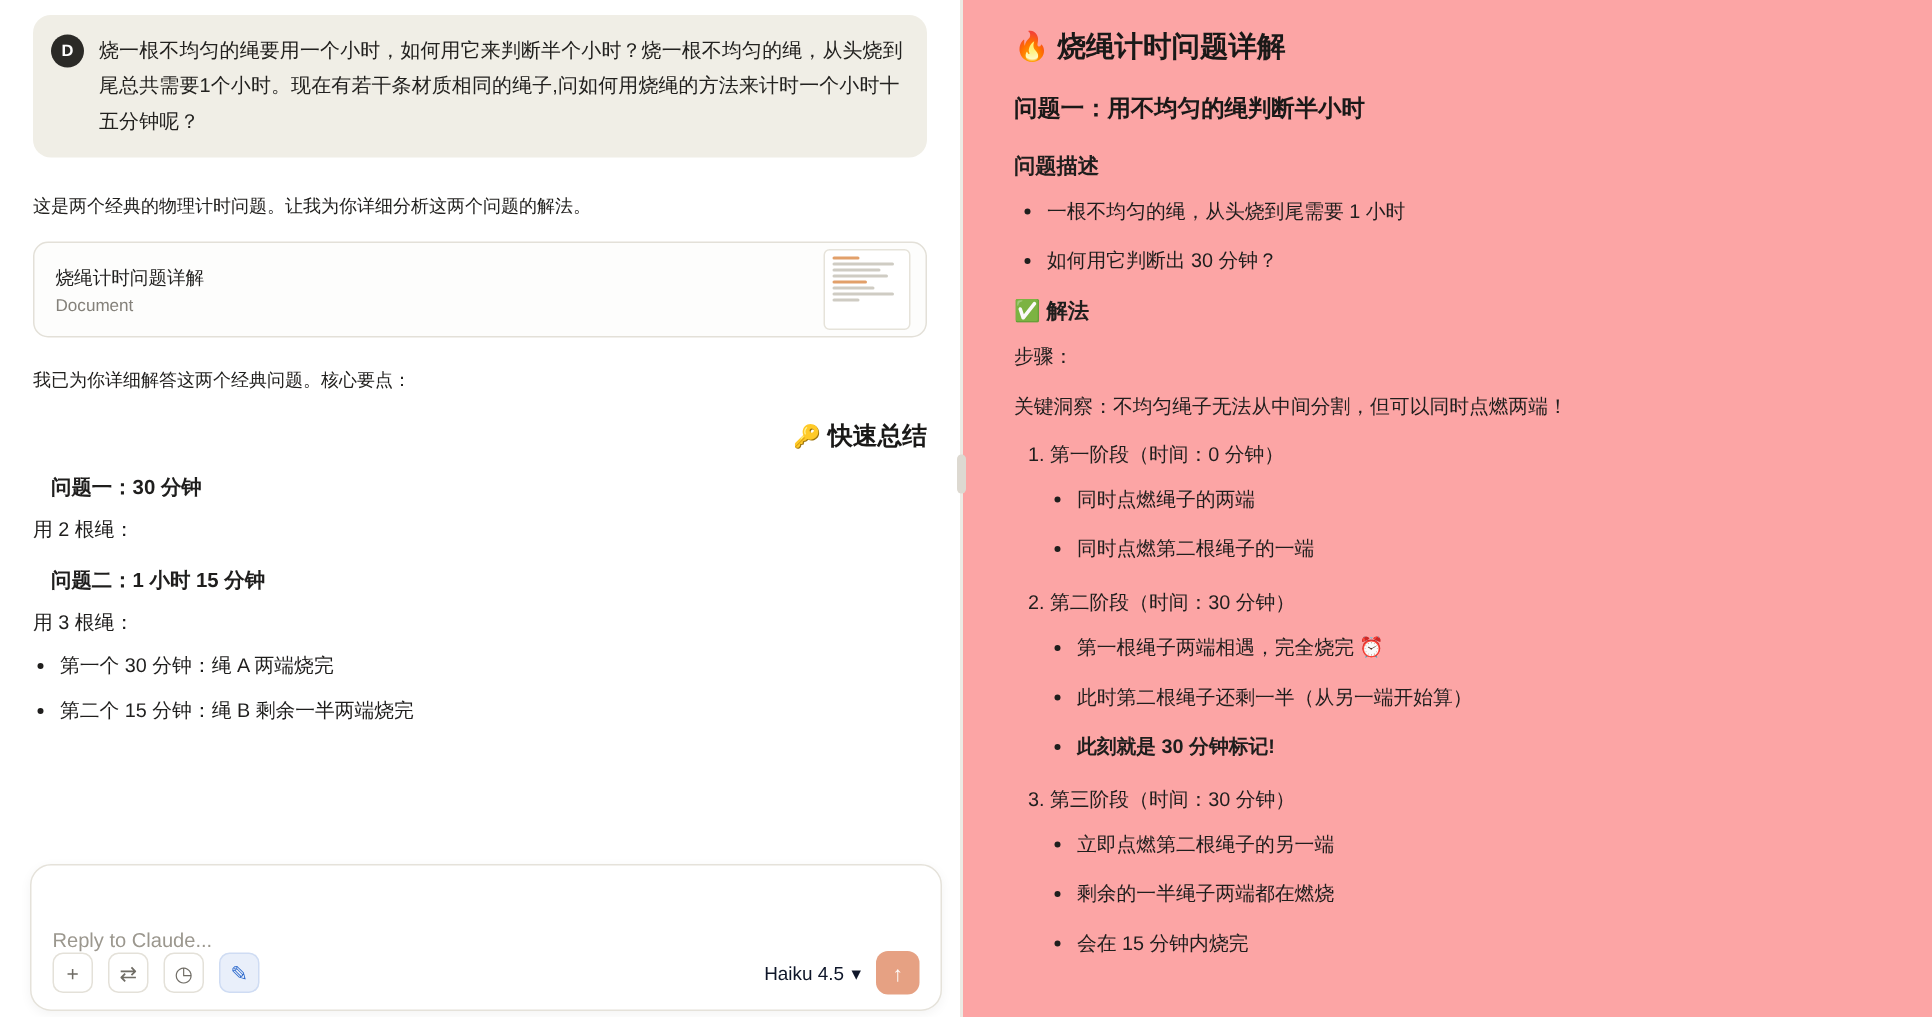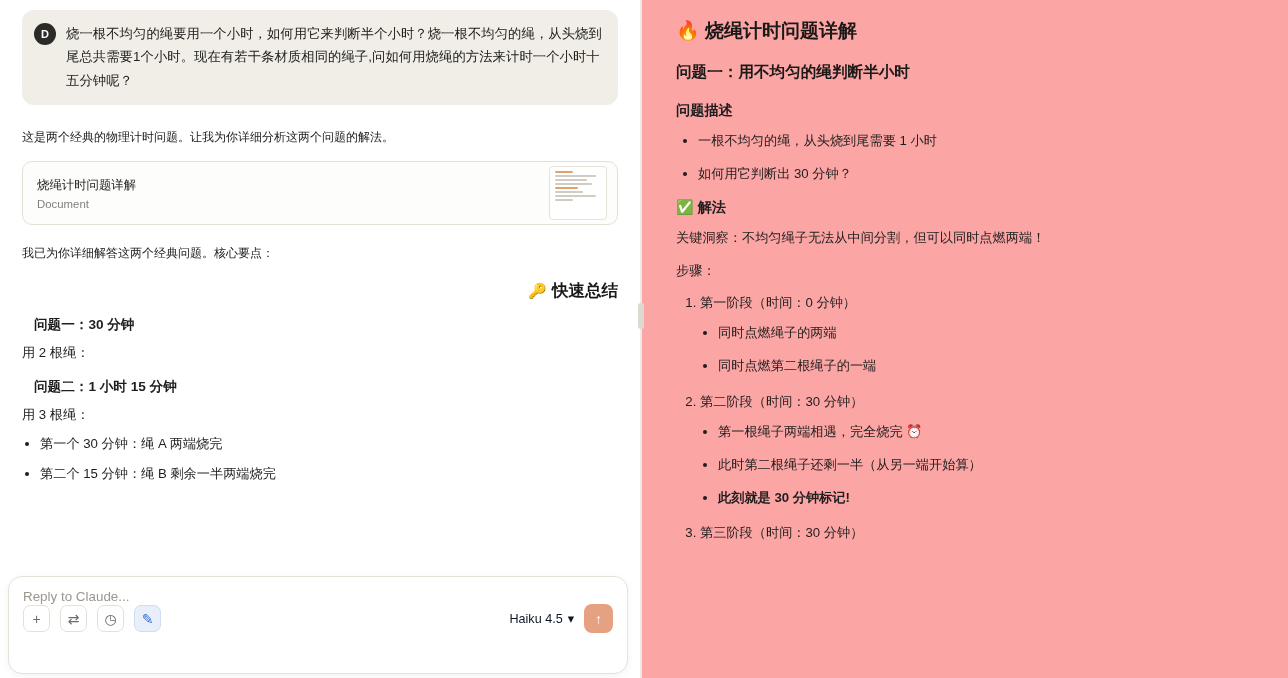--- a/index.html
+++ b/index.html
@@ -129,30 +129,30 @@
     position: absolute;
     left: 0; right: 0; bottom: 96px;
     height: 30px;
     background: linear-gradient(to bottom, rgba(255,255,255,0), #ffffff);
     pointer-events: none;
   }
 
   
   .composer {
     position: absolute;
-    left: 8px; right: 12px; bottom: 4px;
+    left: 20px; right: 12px; bottom: 4px;
     height: 98px;
     background: #ffffff;
     border: 1px solid #e5e2da;
     border-radius: 14px;
     box-shadow: 0 2px 8px rgba(0,0,0,0.05);
     padding: 12px 14px 10px 14px;
     display: flex;
     flex-direction: column;
-    justify-content: flex-start;
+    justify-content: flex-end;
   }
   .composer-placeholder {
     font-size: 13.4px;
     color: #9b978e;
   }
   .composer-row {
     display: flex;
     align-items: center;
     justify-content: space-between;
   }
@@ -325,38 +325,43 @@
     <div class="doc-h3">问题描述</div>
     <ul class="doc-ul">
       <li>一根不均匀的绳，从头烧到尾需要 1 小时</li>
       <li>如何用它判断出 30 分钟？</li>
     </ul>
 
     <div class="doc-h3">
       <span>✅</span>
       <span>解法</span>
     </div>
+    <div class="doc-p">步骤：</div>
+
     <div class="doc-p">关键洞察：不均匀绳子无法从中间分割，但可以同时点燃两端！</div>
-
-    <div class="doc-p">步骤：</div>
 
     <ol class="doc-ol">
       <li>
         <span>第一阶段（时间：0 分钟）</span>
         <ul class="inner">
           <li>同时点燃绳子的两端</li>
           <li>同时点燃第二根绳子的一端</li>
         </ul>
       </li>
       <li>
         <span>第二阶段（时间：30 分钟）</span>
         <ul class="inner">
           <li>第一根绳子两端相遇，完全烧完 ⏰</li>
           <li>此时第二根绳子还剩一半（从另一端开始算）</li>
           <li><b>此刻就是 30 分钟标记!</b></li>
         </ul>
       </li>
       <li>
         <span>第三阶段（时间：30 分钟）</span>
+        <ul class="inner">
+          <li>立即点燃第二根绳子的另一端</li>
+          <li>剩余的一半绳子两端都在燃烧</li>
+          <li>会在 15 分钟内烧完</li>
+        </ul>
       </li>
     </ol>
   </div>
 </div>
 
 </body></html>

